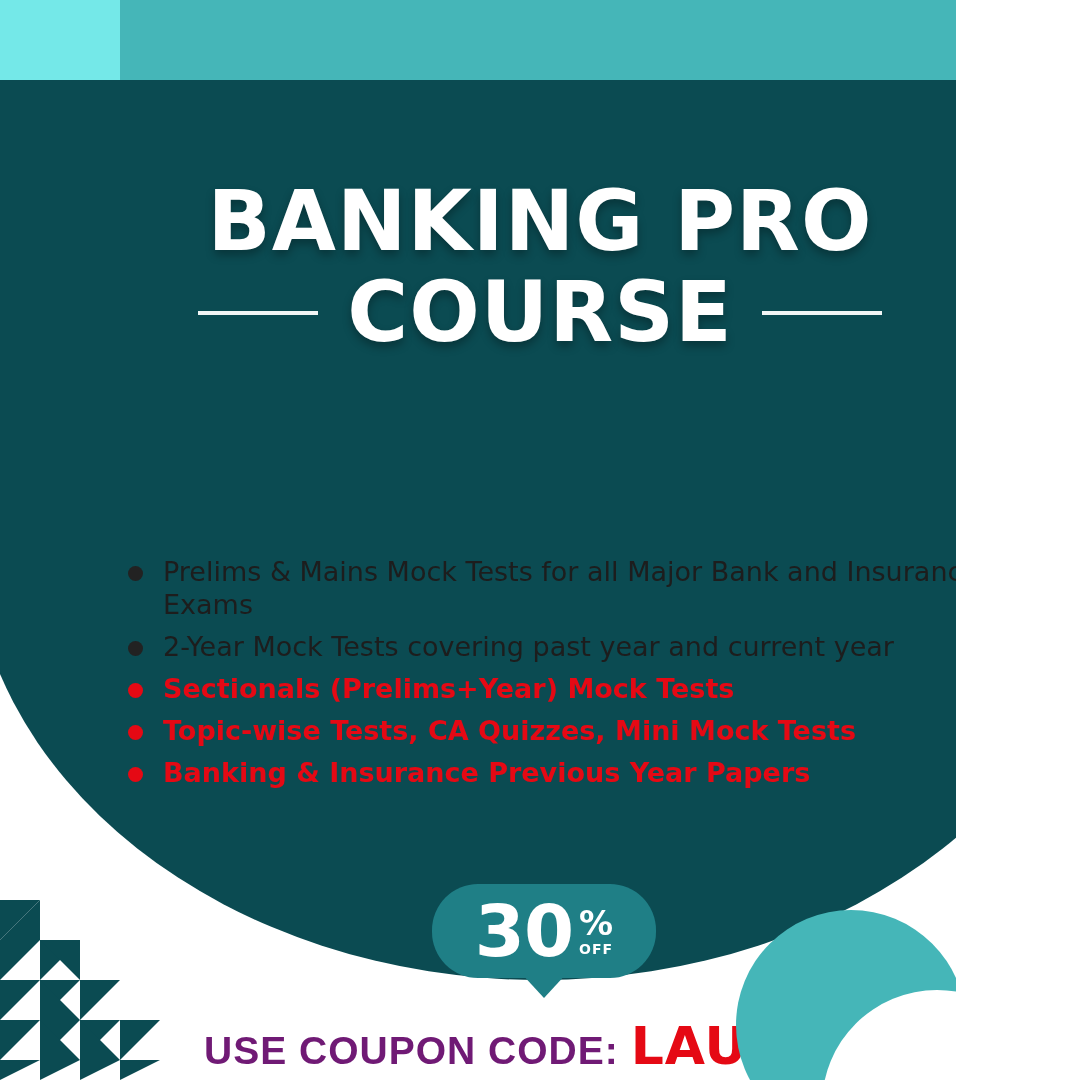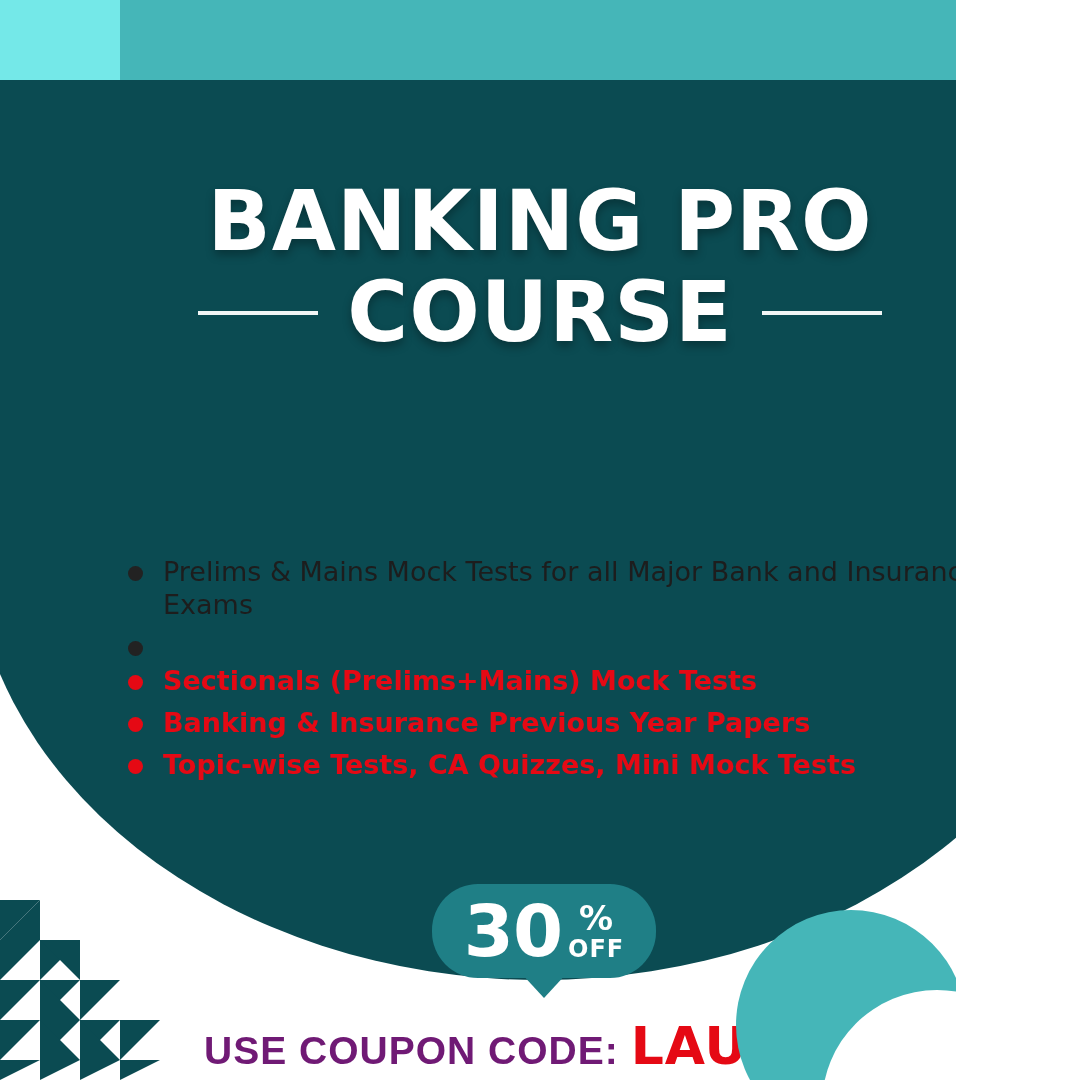--- a/index.html
+++ b/index.html
@@ -174,21 +174,21 @@
   }
   .badge-pct {
     font-family: "DejaVu Sans", sans-serif;
     font-weight: bold;
     font-size: 34px;
     color: #ffffff;
   }
   .badge-off {
     font-family: "DejaVu Sans", sans-serif;
     font-weight: bold;
-    font-size: 24px;
+    font-size: 14px;
     color: #ffffff;
     letter-spacing: 1px;
     margin-top: 2px;
   }
 
   
   .coupon {
     position: absolute;
     top: 1016px;
     left: 0;
@@ -262,32 +262,33 @@
     </div>
   </div>
 
   <div class="features">
     <div class="feature">
       <span class="bullet dark"></span>
       <span class="feature-text dark">Prelims &amp; Mains Mock Tests for all Major Bank and Insurance Exams</span>
     </div>
     <div class="feature">
       <span class="bullet dark"></span>
+      <span class="feature-text dark">2-Year Mock Tests covering past year and current year</span>
     </div>
     <div class="feature">
       <span class="bullet red"></span>
-      <span class="feature-text red">Sectionals (Prelims+Mains) Mock Tests</span>
+      <span class="feature-text red">Sectionals (Prelims+Year) Mock Tests</span>
+    </div>
+    <div class="feature">
+      <span class="bullet red"></span>
+      <span class="feature-text red">Topic-wise Tests, CA Quizzes, Mini Mock Tests</span>
     </div>
     <div class="feature">
       <span class="bullet red"></span>
       <span class="feature-text red">Banking &amp; Insurance Previous Year Papers</span>
-    </div>
-    <div class="feature">
-      <span class="bullet red"></span>
-      <span class="feature-text red">Topic-wise Tests, CA Quizzes, Mini Mock Tests</span>
     </div>
   </div>
 
   <div class="badge-wrap">
     <div class="badge-tail"></div>
     <div class="badge">
       <span class="badge-num">30</span>
       <span class="badge-right">
         <span class="badge-pct">%</span>
         <span class="badge-off">OFF</span>

